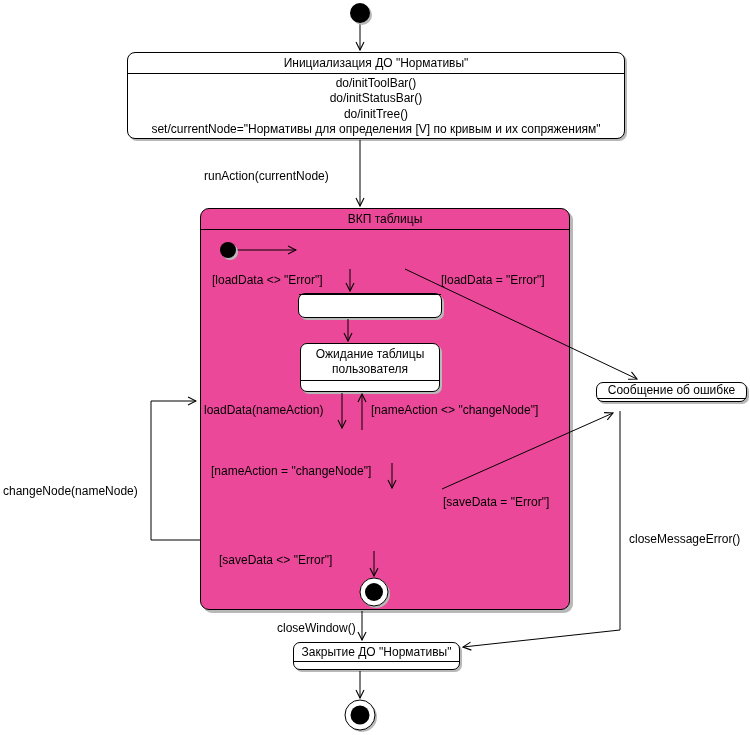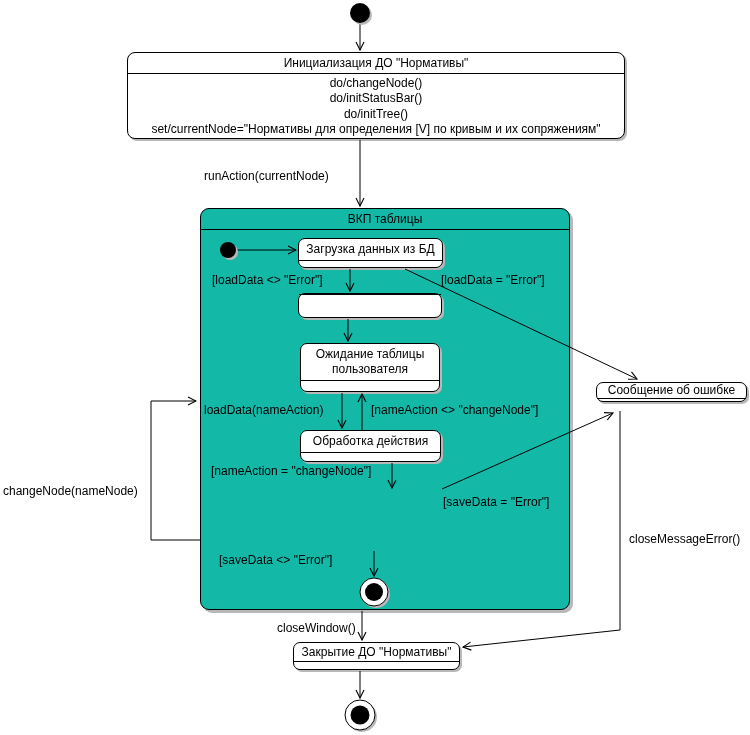--- a/index.html
+++ b/index.html
@@ -23,21 +23,21 @@
   .state .hdr{
     flex:0 0 20px;display:flex;align-items:center;justify-content:center;
     border-bottom:1px solid #000;
   }
   .state .actions{
     flex:1;display:flex;flex-direction:column;justify-content:space-evenly;
     text-align:center;padding:1px 2px;
   }
 
   
-  .composite{border-radius:9px;box-shadow:3px 3px 0 #b8b8b8;background:#14b8a6;}
+  .composite{border-radius:9px;box-shadow:3px 3px 0 #b8b8b8;background:#ec4899;}
   .composite .inner{flex:1;}
 
   
   .lbl{position:absolute;white-space:nowrap;line-height:14px;}
 
   
   #wires{position:absolute;left:0;top:0;width:750px;height:735px;pointer-events:none;}
 </style>
 </head>
 <body>
@@ -45,45 +45,37 @@
 <div id="canvas">
 
   <div class="state composite" style="left:200px;top:208px;width:370px;height:402px">
     <div class="hdr">ВКП таблицы</div>
     <div class="inner"></div>
   </div>
 
   <div class="state" style="left:127px;top:52px;width:498px;height:87px;border-radius:8px">
     <div class="hdr">Инициализация ДО "Нормативы"</div>
     <div class="actions">
-      <div>do/changeNode()</div>
+      <div>do/initToolBar()</div>
       <div>do/initStatusBar()</div>
       <div>do/initTree()</div>
       <div>set/currentNode="Нормативы для определения [V] по кривым и их сопряжениям"</div>
     </div>
   </div>
 
-  <div class="state" style="left:298px;top:238px;width:145px;height:30px">
-    <div class="name">Загрузка данных из БД</div>
-    <div class="body" style="height:6px"></div>
-  </div>
 
   <div class="state" style="left:298px;top:293px;width:144px;height:25px">
     <div class="body" style="height:6px"></div>
   </div>
 
   <div class="state" style="left:300px;top:343px;width:140px;height:49px">
     <div class="name">Ожидание таблицы пользователя</div>
     <div class="body" style="height:10px"></div>
   </div>
 
-  <div class="state" style="left:300px;top:430px;width:141px;height:32px">
-    <div class="name">Обработка действия</div>
-    <div class="body" style="height:8px"></div>
-  </div>
 
 
   <div class="state" style="left:596px;top:382px;width:151px;height:20px">
     <div class="name">Сообщение об ошибке</div>
     <div class="body" style="height:7px"></div>
   </div>
 
   <div class="state" style="left:293px;top:642px;width:167px;height:28px">
     <div class="name">Закрытие ДО "Нормативы"</div>
     <div class="body" style="height:7px"></div>

